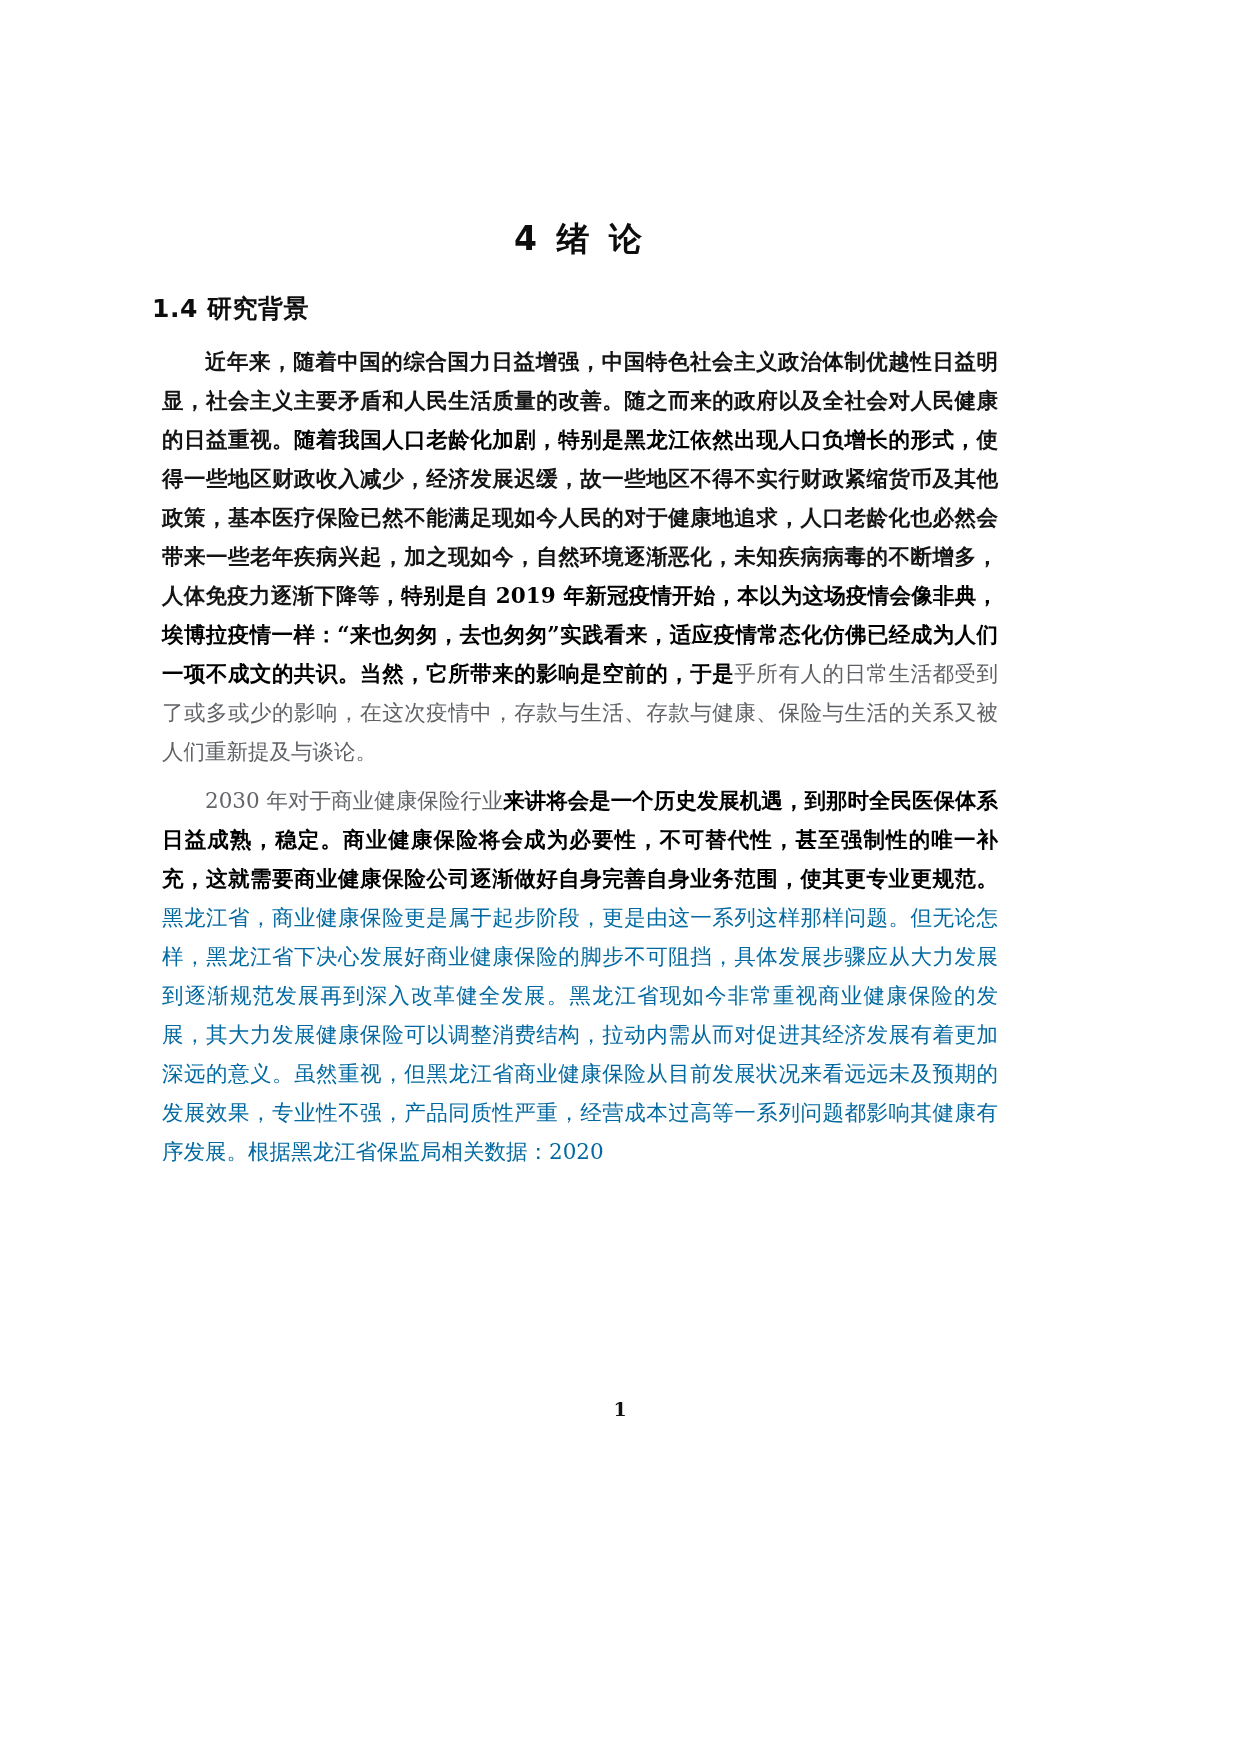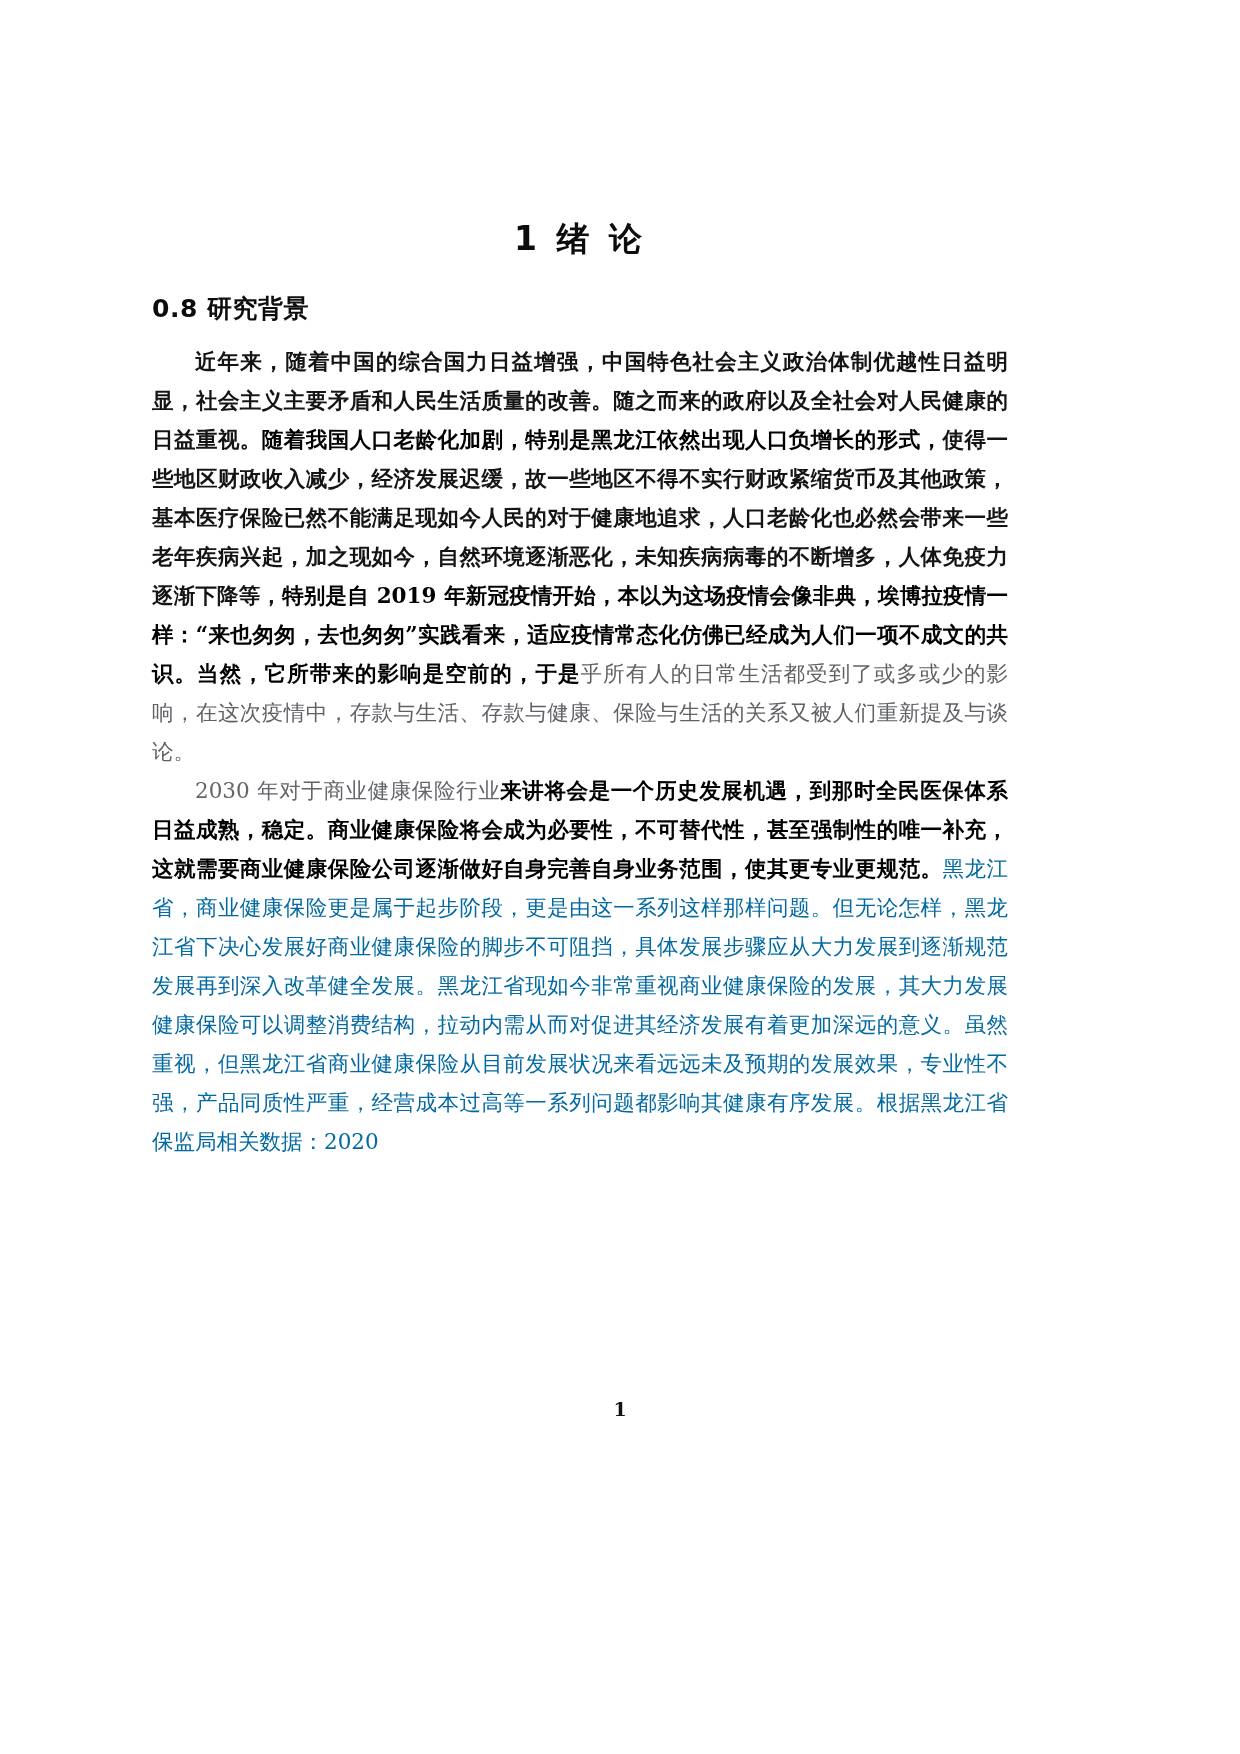--- a/index.html
+++ b/index.html
@@ -53,21 +53,21 @@
     letter-spacing: 0.5px;
     line-height: 1.3;
   }
 
   
   .para {
     font-size: 21.5px;
     line-height: 39px;
     text-align: justify;
     text-justify: inter-ideograph;
-    margin: 0;
+    margin: 10px;
     text-indent: 2em;
     word-break: break-all;
   }
 
   
   .ink-dark {
     color: #141414;
     font-family: "DejaVu Serif", serif;
     font-weight: 600;
   }
@@ -111,23 +111,23 @@
     color: #111;
   }
 </style>
 </head>
 <body>
 
 <div class="page">
 
   <div class="content">
 
-    <h1 class="chapter-title">1 绪 论</h1>
+    <h1 class="chapter-title">4 绪 论</h1>
 
-    <h2 class="section-heading">0.8 研究背景</h2>
+    <h2 class="section-heading">1.4 研究背景</h2>
 
     <p class="para"><span class="ink-dark">近年来，随着中国的综合国力日益增强，中国特色社会主义政治体制优越性日益明显，社会主义主要矛盾和人民生活质量的改善。随之而来的政府以及全社会对人民健康的日益重视。</span><span class="ink-bold">随着我国人口老龄化加剧，特别是黑龙江依然出现人口负增长的形式，</span><span class="ink-dark">使得一些地区财政收入减少，经济发展迟缓，故一些地区不得不实行财政紧缩货币及其他政策，基本医疗保险已然不能满足现如今人民的对于健康地追求，人口老龄化也必然会带来一些老年疾病兴起，加之现如今，自然环境逐渐恶化，未知疾病病毒的不断增多，人体免疫力逐渐下降等，</span><span class="ink-bold">特别是自 2019 年新冠疫情开始，本以为这场疫情会像非典，埃博拉疫情一样：“来也匆匆，去也匆匆”实践看来，适应疫情常态化仿佛已经成为人们一项不成文的共识。当然，它所带来的影响是空前的，于是</span><span class="ink-grey">乎所有人的日常生活都受到了或多或少的影响，在这次疫情中，存款与生活、存款与健康、保险与生活的关系又被人们重新提及与谈论。</span></p>
     <p class="para"><span class="ink-grey-serif">2030 年对于商业健康保险行业</span><span class="ink-bold">来讲将会是一个历史发展机遇，到那时全民医保体系日益成熟，稳定。商业健康保险将会成为必要性，不可替代性，甚至强制性的唯一补充，这就需要商业健康保险公司逐渐做好自身完善自身业务范围，使其更专业更规范。</span><span class="ink-mid">黑龙江省，商业健康保险更是属于起步阶段，更是由这一系列这样那样问题。但无论怎样，黑龙江省下决心发展好商业健康保险的脚步不可阻挡，具体发展步骤应从大力发展到逐渐规范发展再到深入改革健全发展。黑龙江省现如今非常重视商业健康保险的发展，其大力发展健康保险可以调整消费结构，拉动内需从而对促进其经济发展有着更加深远的意义。虽然重视，但黑龙江省商业健康保险从目前发展状况来看远远未及预期的发展效果，专业性不强，产品同质性严重，经营成本过高等一系列问题都影响其健康有序发展。根据黑龙江省保监局相关数据：2020</span></p>
 
   </div>
 
   <div class="page-number">1</div>
 
 </div>
 

